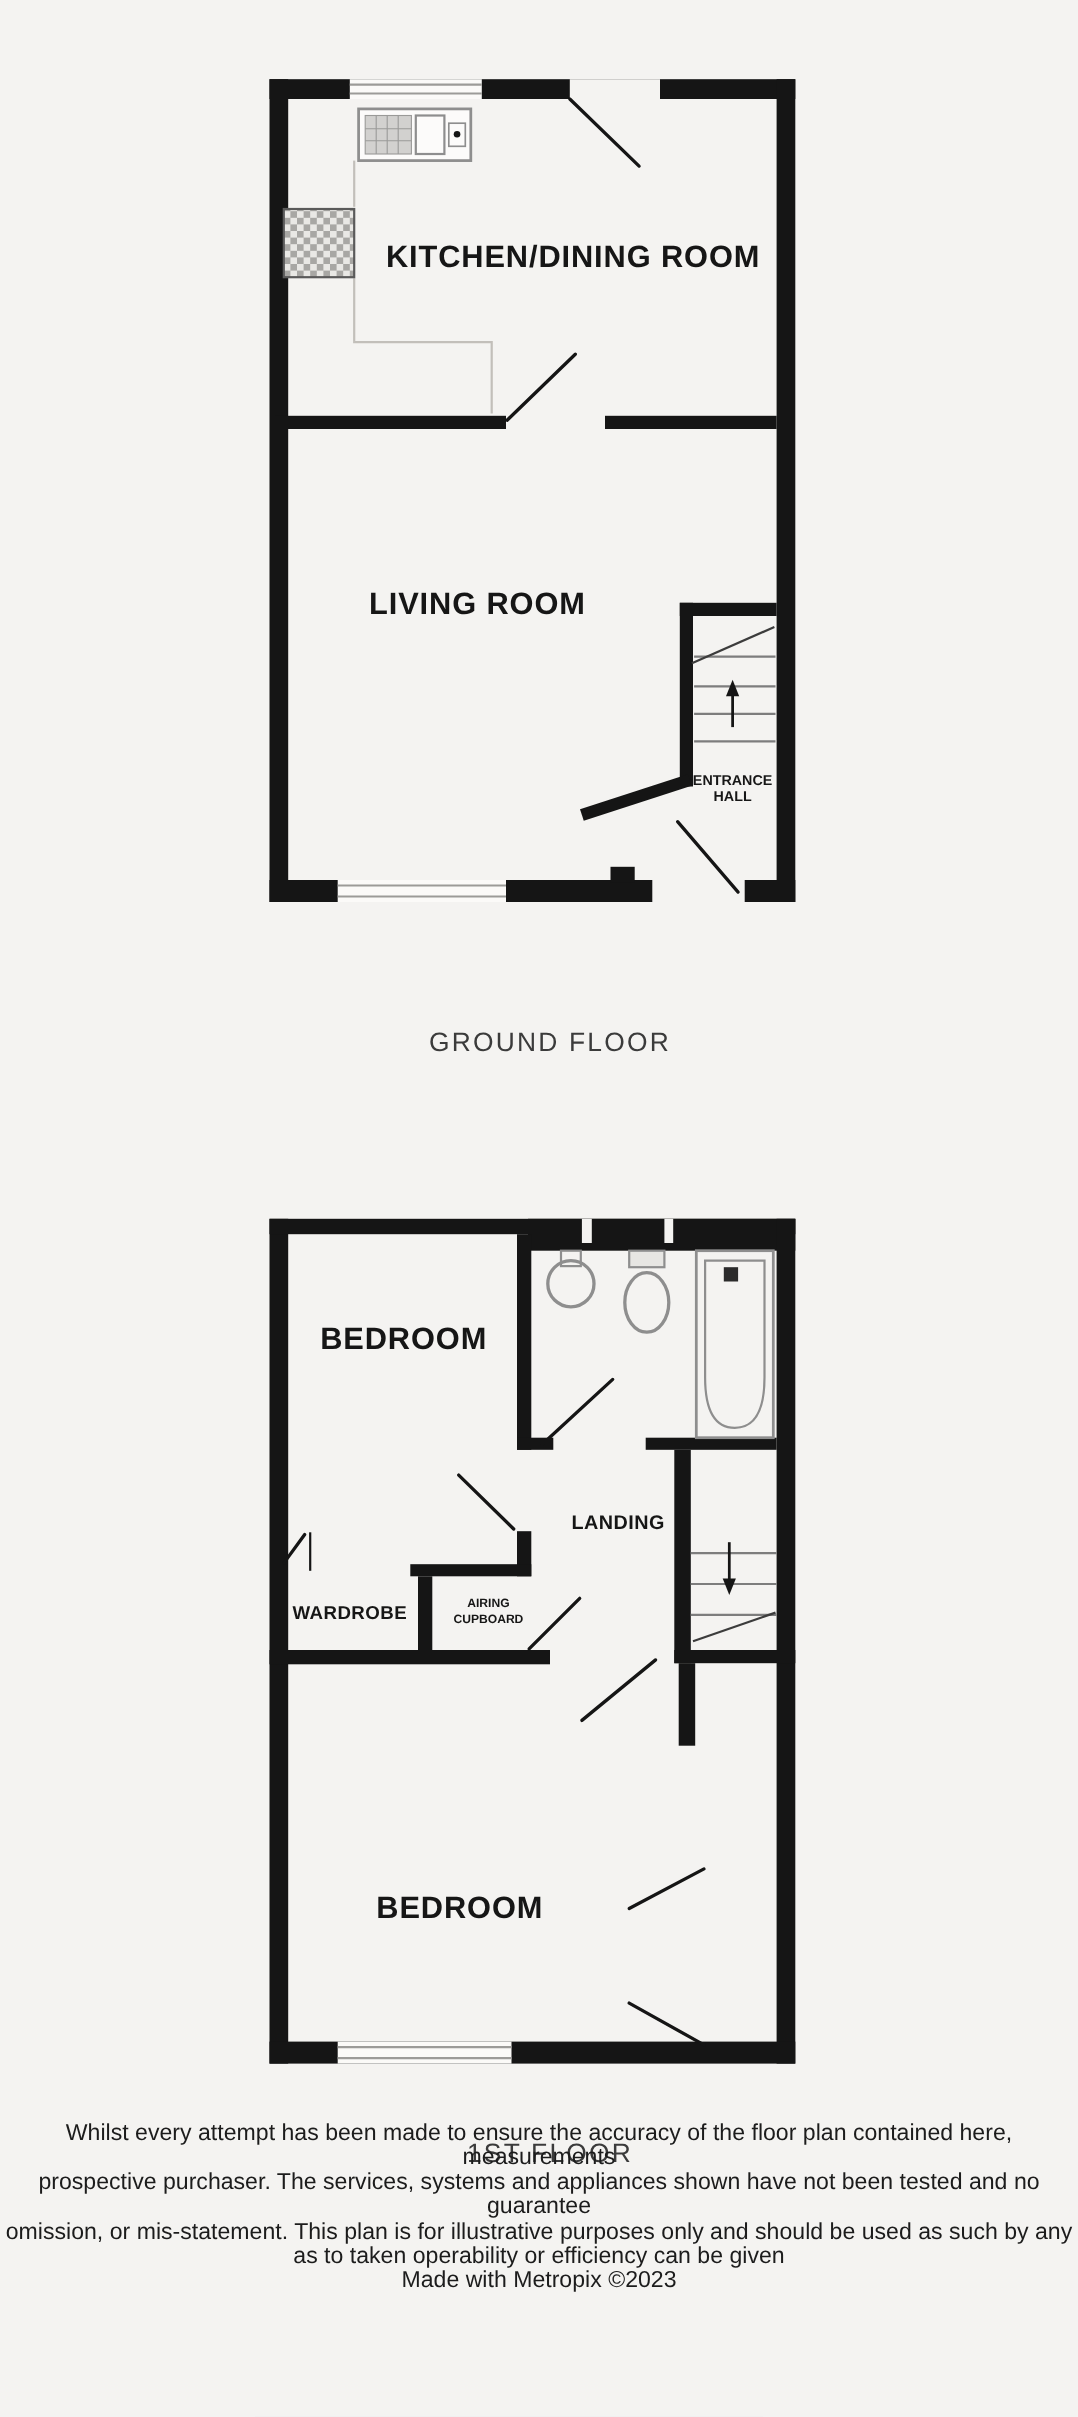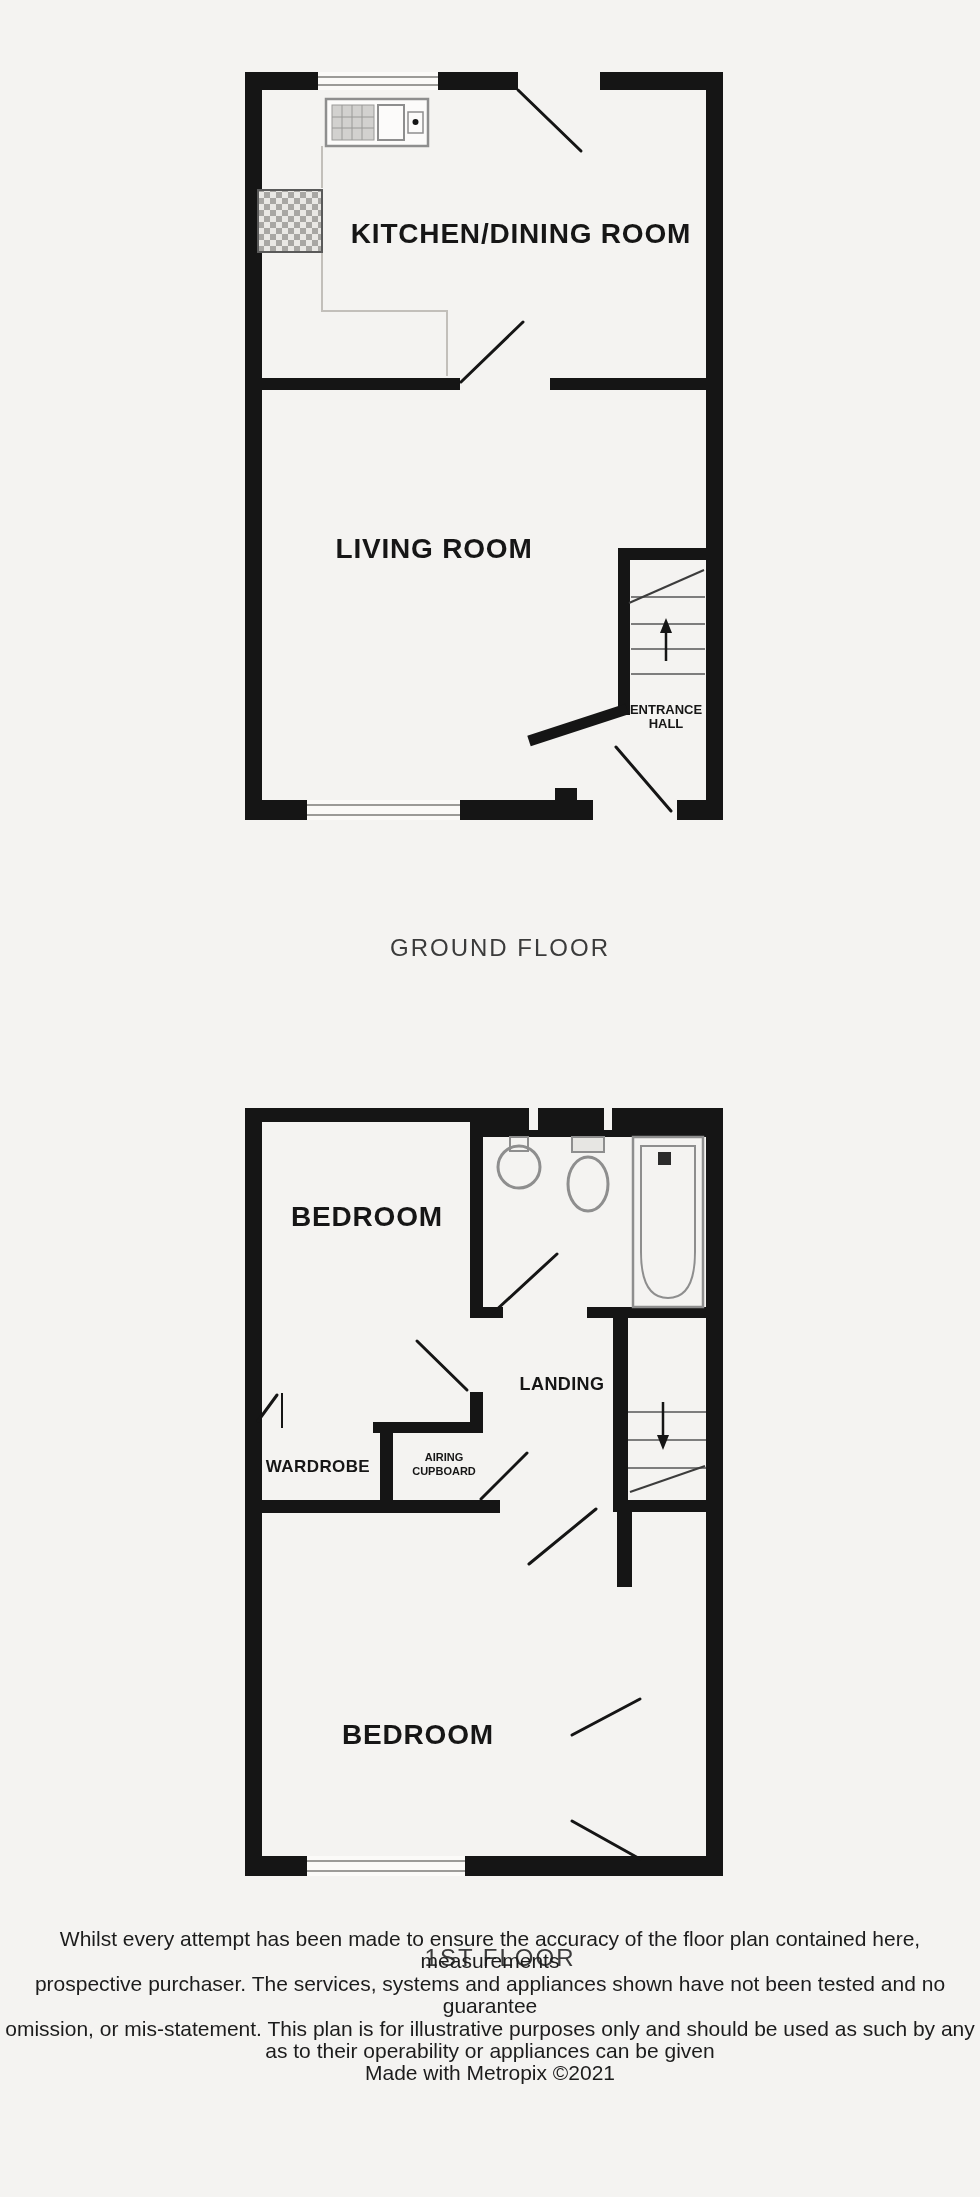--- a/index.html
+++ b/index.html
@@ -213,17 +213,17 @@
   </svg>
 
   <div id="ground-caption" class="floor-caption">GROUND FLOOR</div>
 
   <div id="first-caption" class="floor-caption">1ST FLOOR</div>
 
   <div id="disclaimer">
     <div>Whilst every attempt has been made to ensure the accuracy of the floor plan contained here, measurements</div>
     <div>prospective purchaser. The services, systems and appliances shown have not been tested and no guarantee</div>
     <div>omission, or mis-statement. This plan is for illustrative purposes only and should be used as such by any</div>
-    <div>as to their operability or appliances can be given</div>
-    <div>Made with Metropix ©2021</div>
+    <div>as to taken operability or efficiency can be given</div>
+    <div>Made with Metropix ©2023</div>
   </div>
 
 </div>
 
 </body></html>

